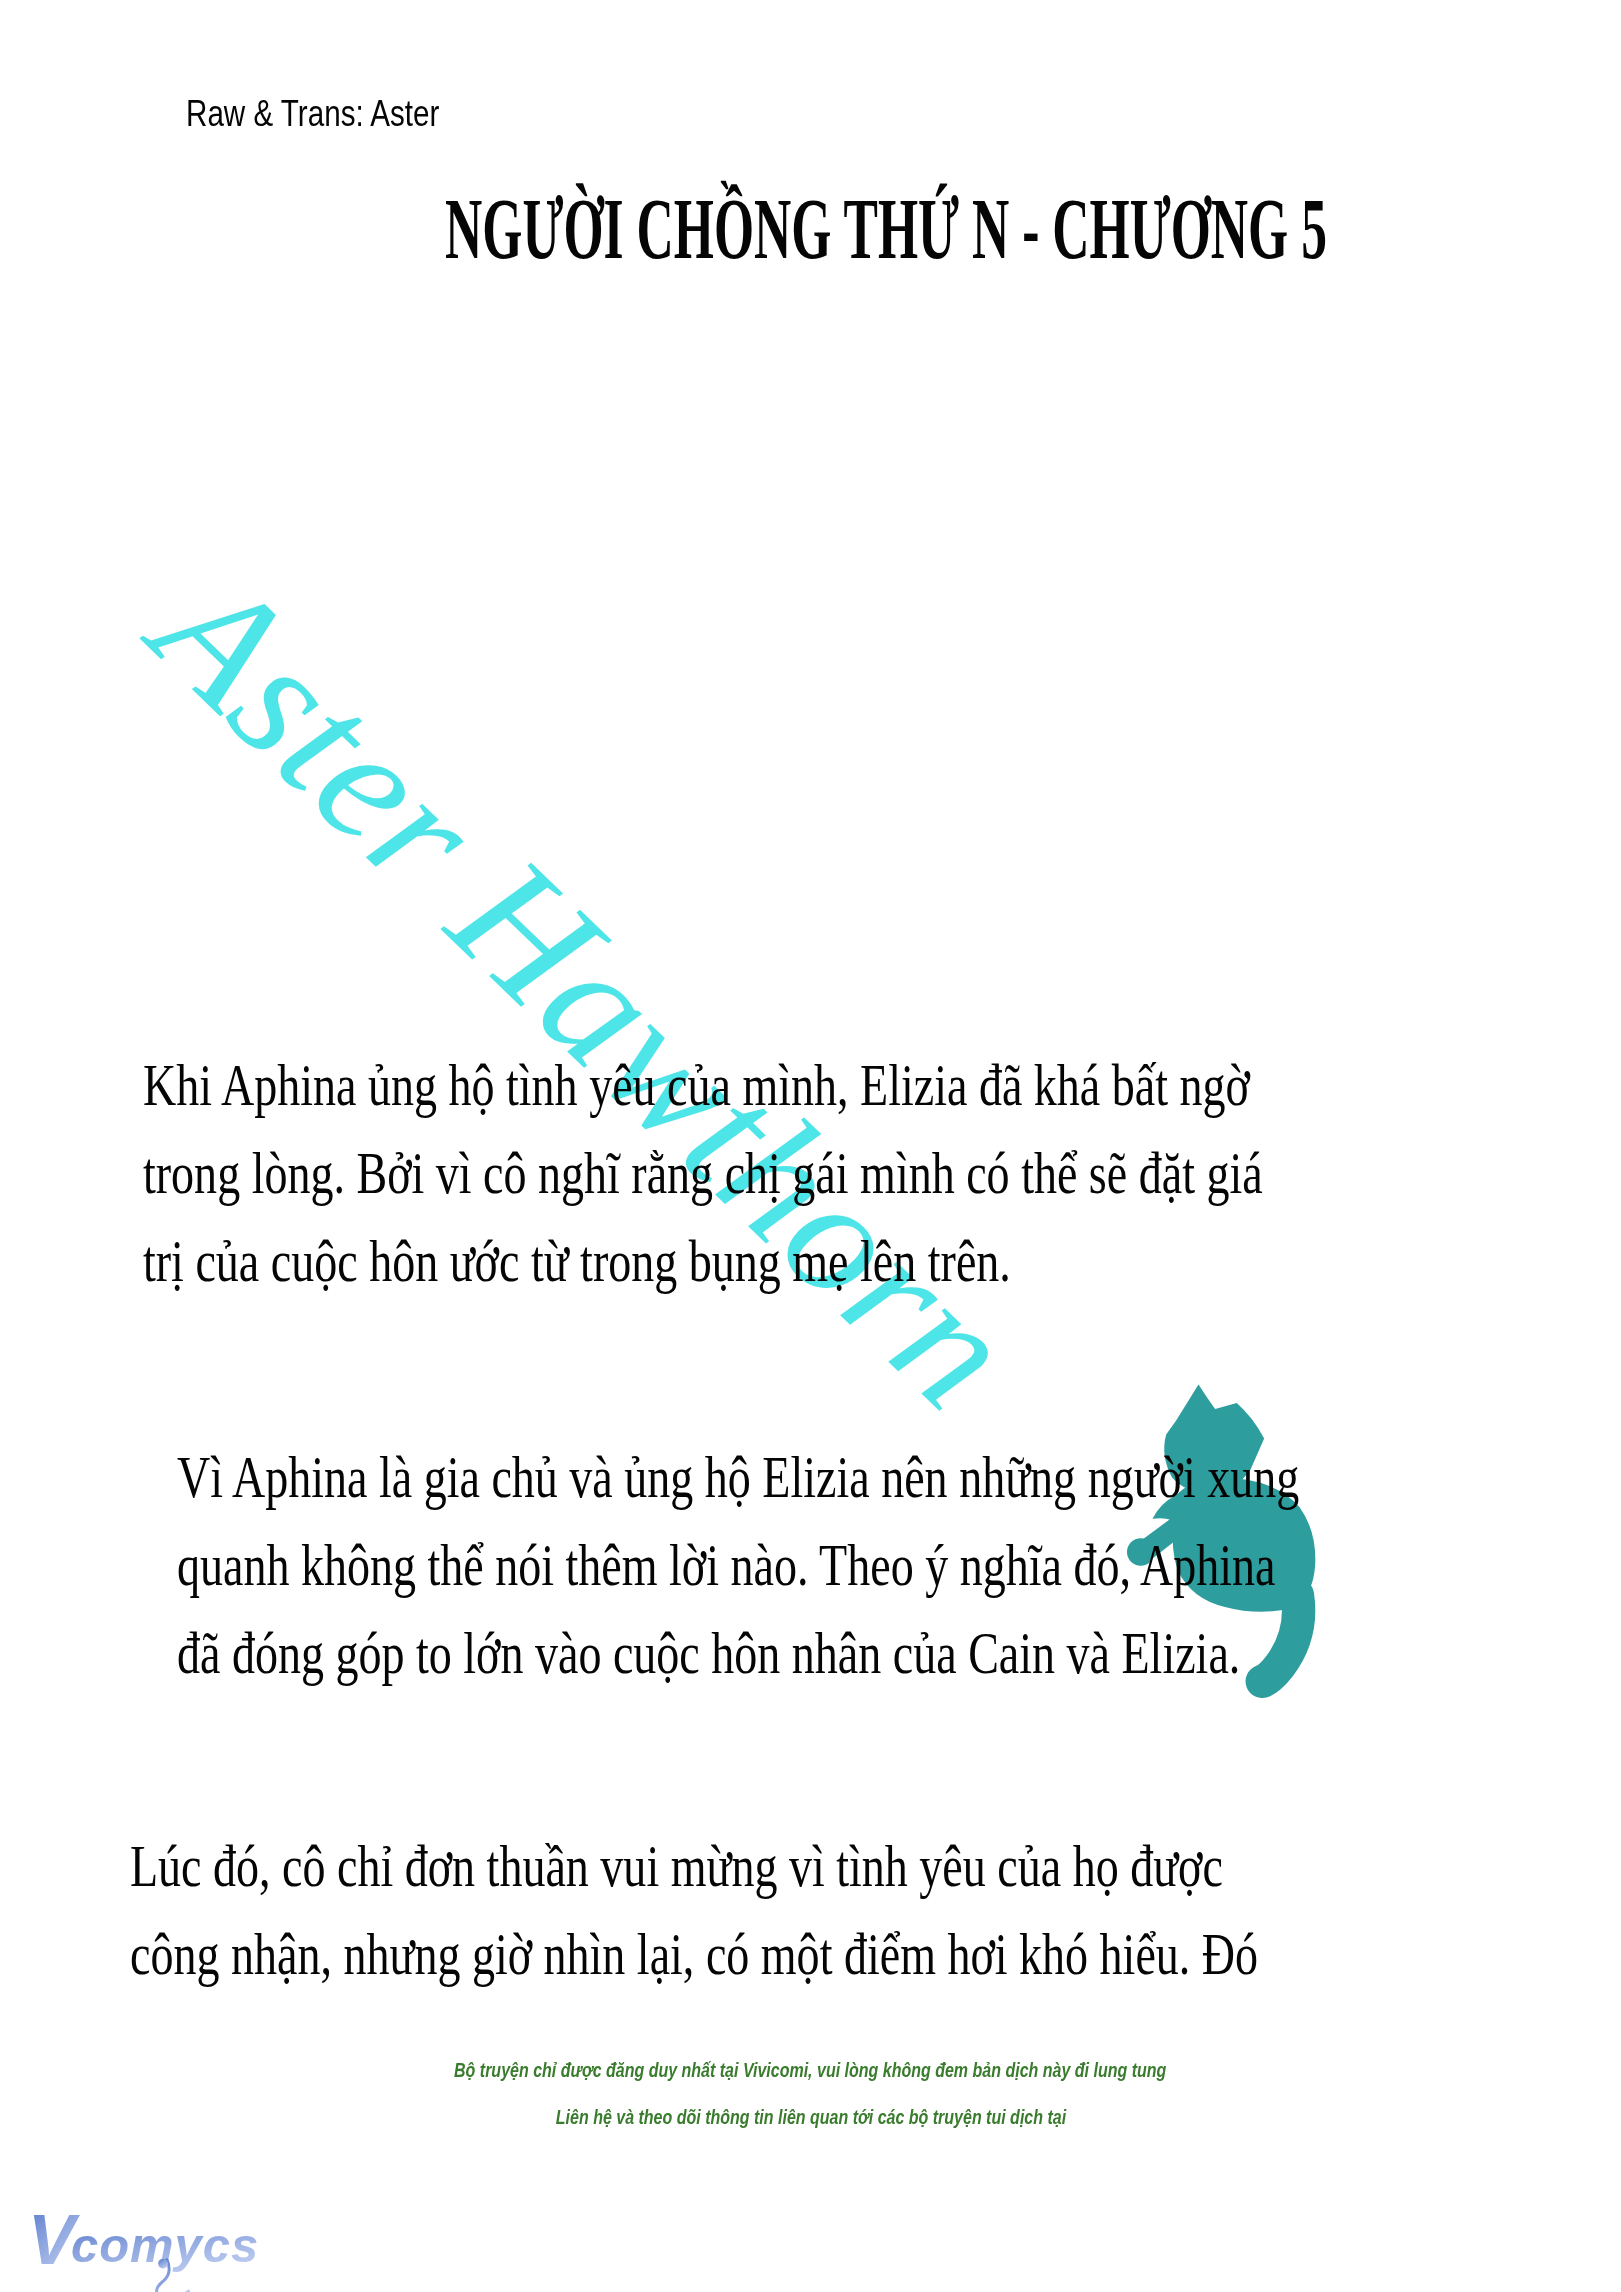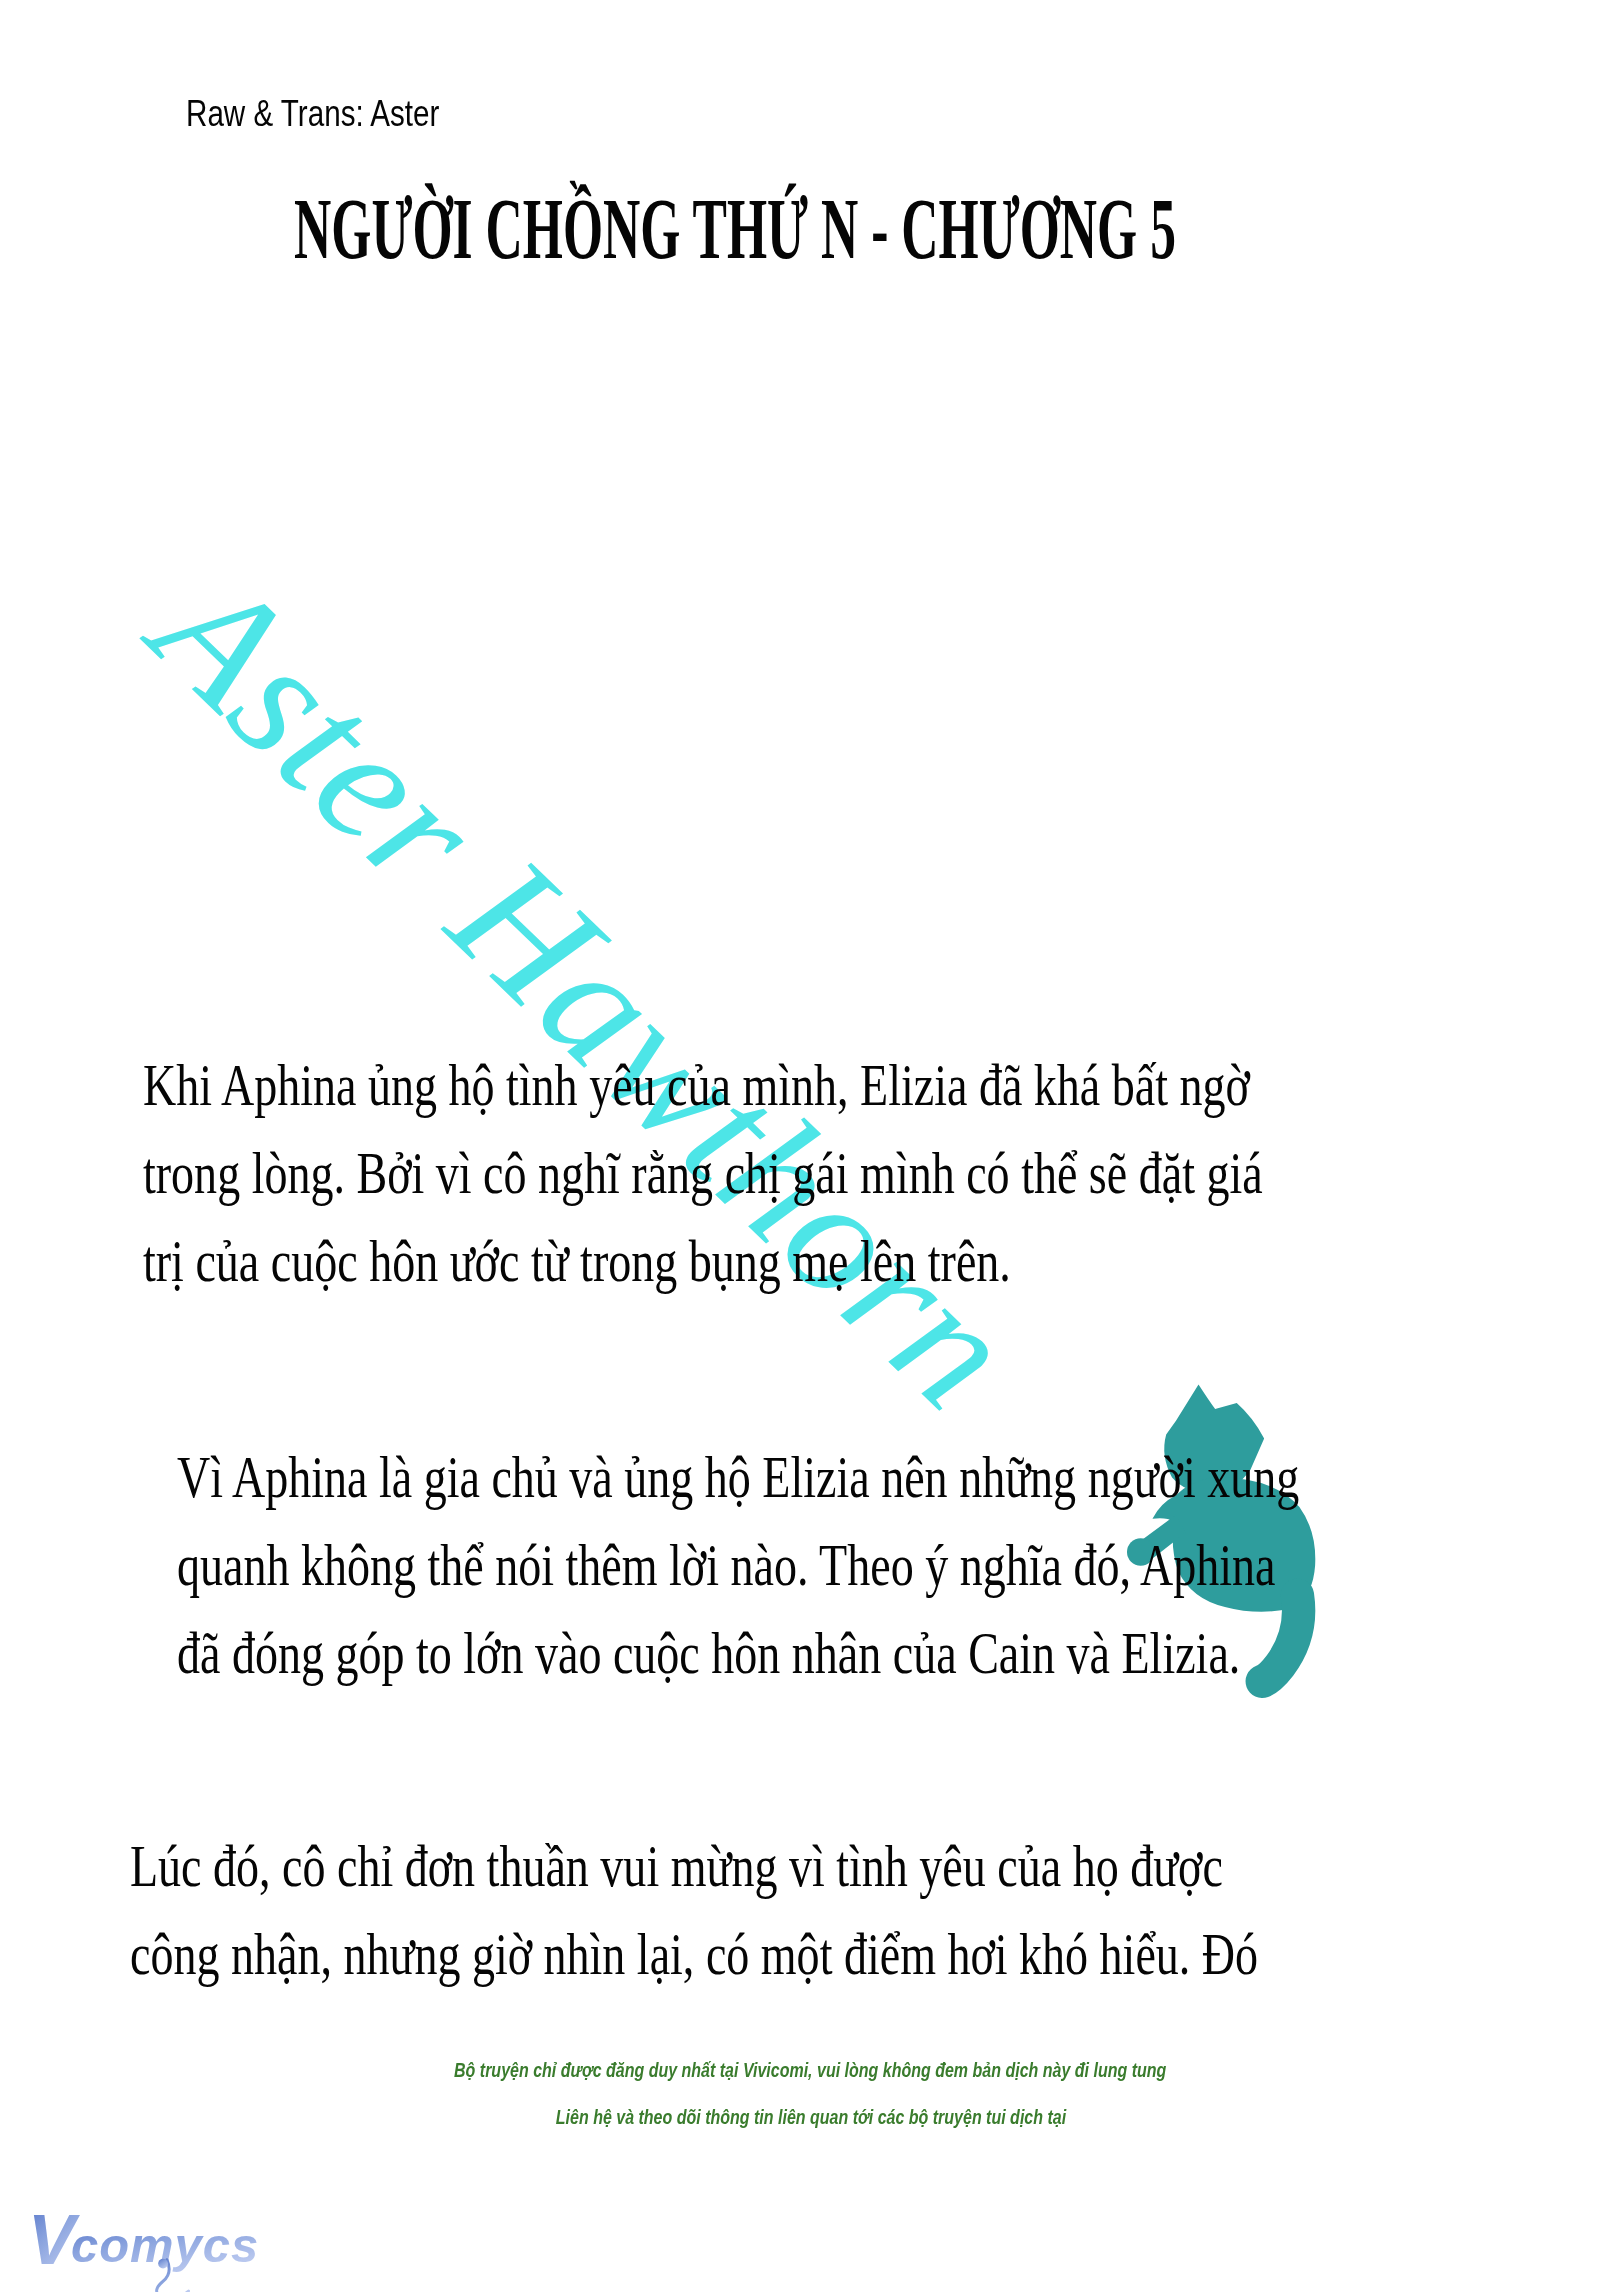--- a/index.html
+++ b/index.html
@@ -33,21 +33,21 @@
   
   .textlayer{position:absolute;inset:0;z-index:2;}
   .credit{
     position:absolute;left:186px;top:93px;
     font-family:"Liberation Sans", sans-serif;
     font-size:37px;white-space:nowrap;
     transform:scaleX(0.80);transform-origin:0 50%;
   }
   .title-row{
     position:absolute;left:0;top:182px;width:100%;
-    display:flex;justify-content:flex-start;
+    display:flex;justify-content:flex-end;
   }
   .title{
     font-family:"Liberation Serif", serif;
     font-weight:bold;font-size:86px;line-height:94px;
     white-space:nowrap;
     transform:scaleX(0.60);transform-origin:50% 50%;
   }
   .para{position:absolute;left:130px;}
   .para .line{
     display:block;

